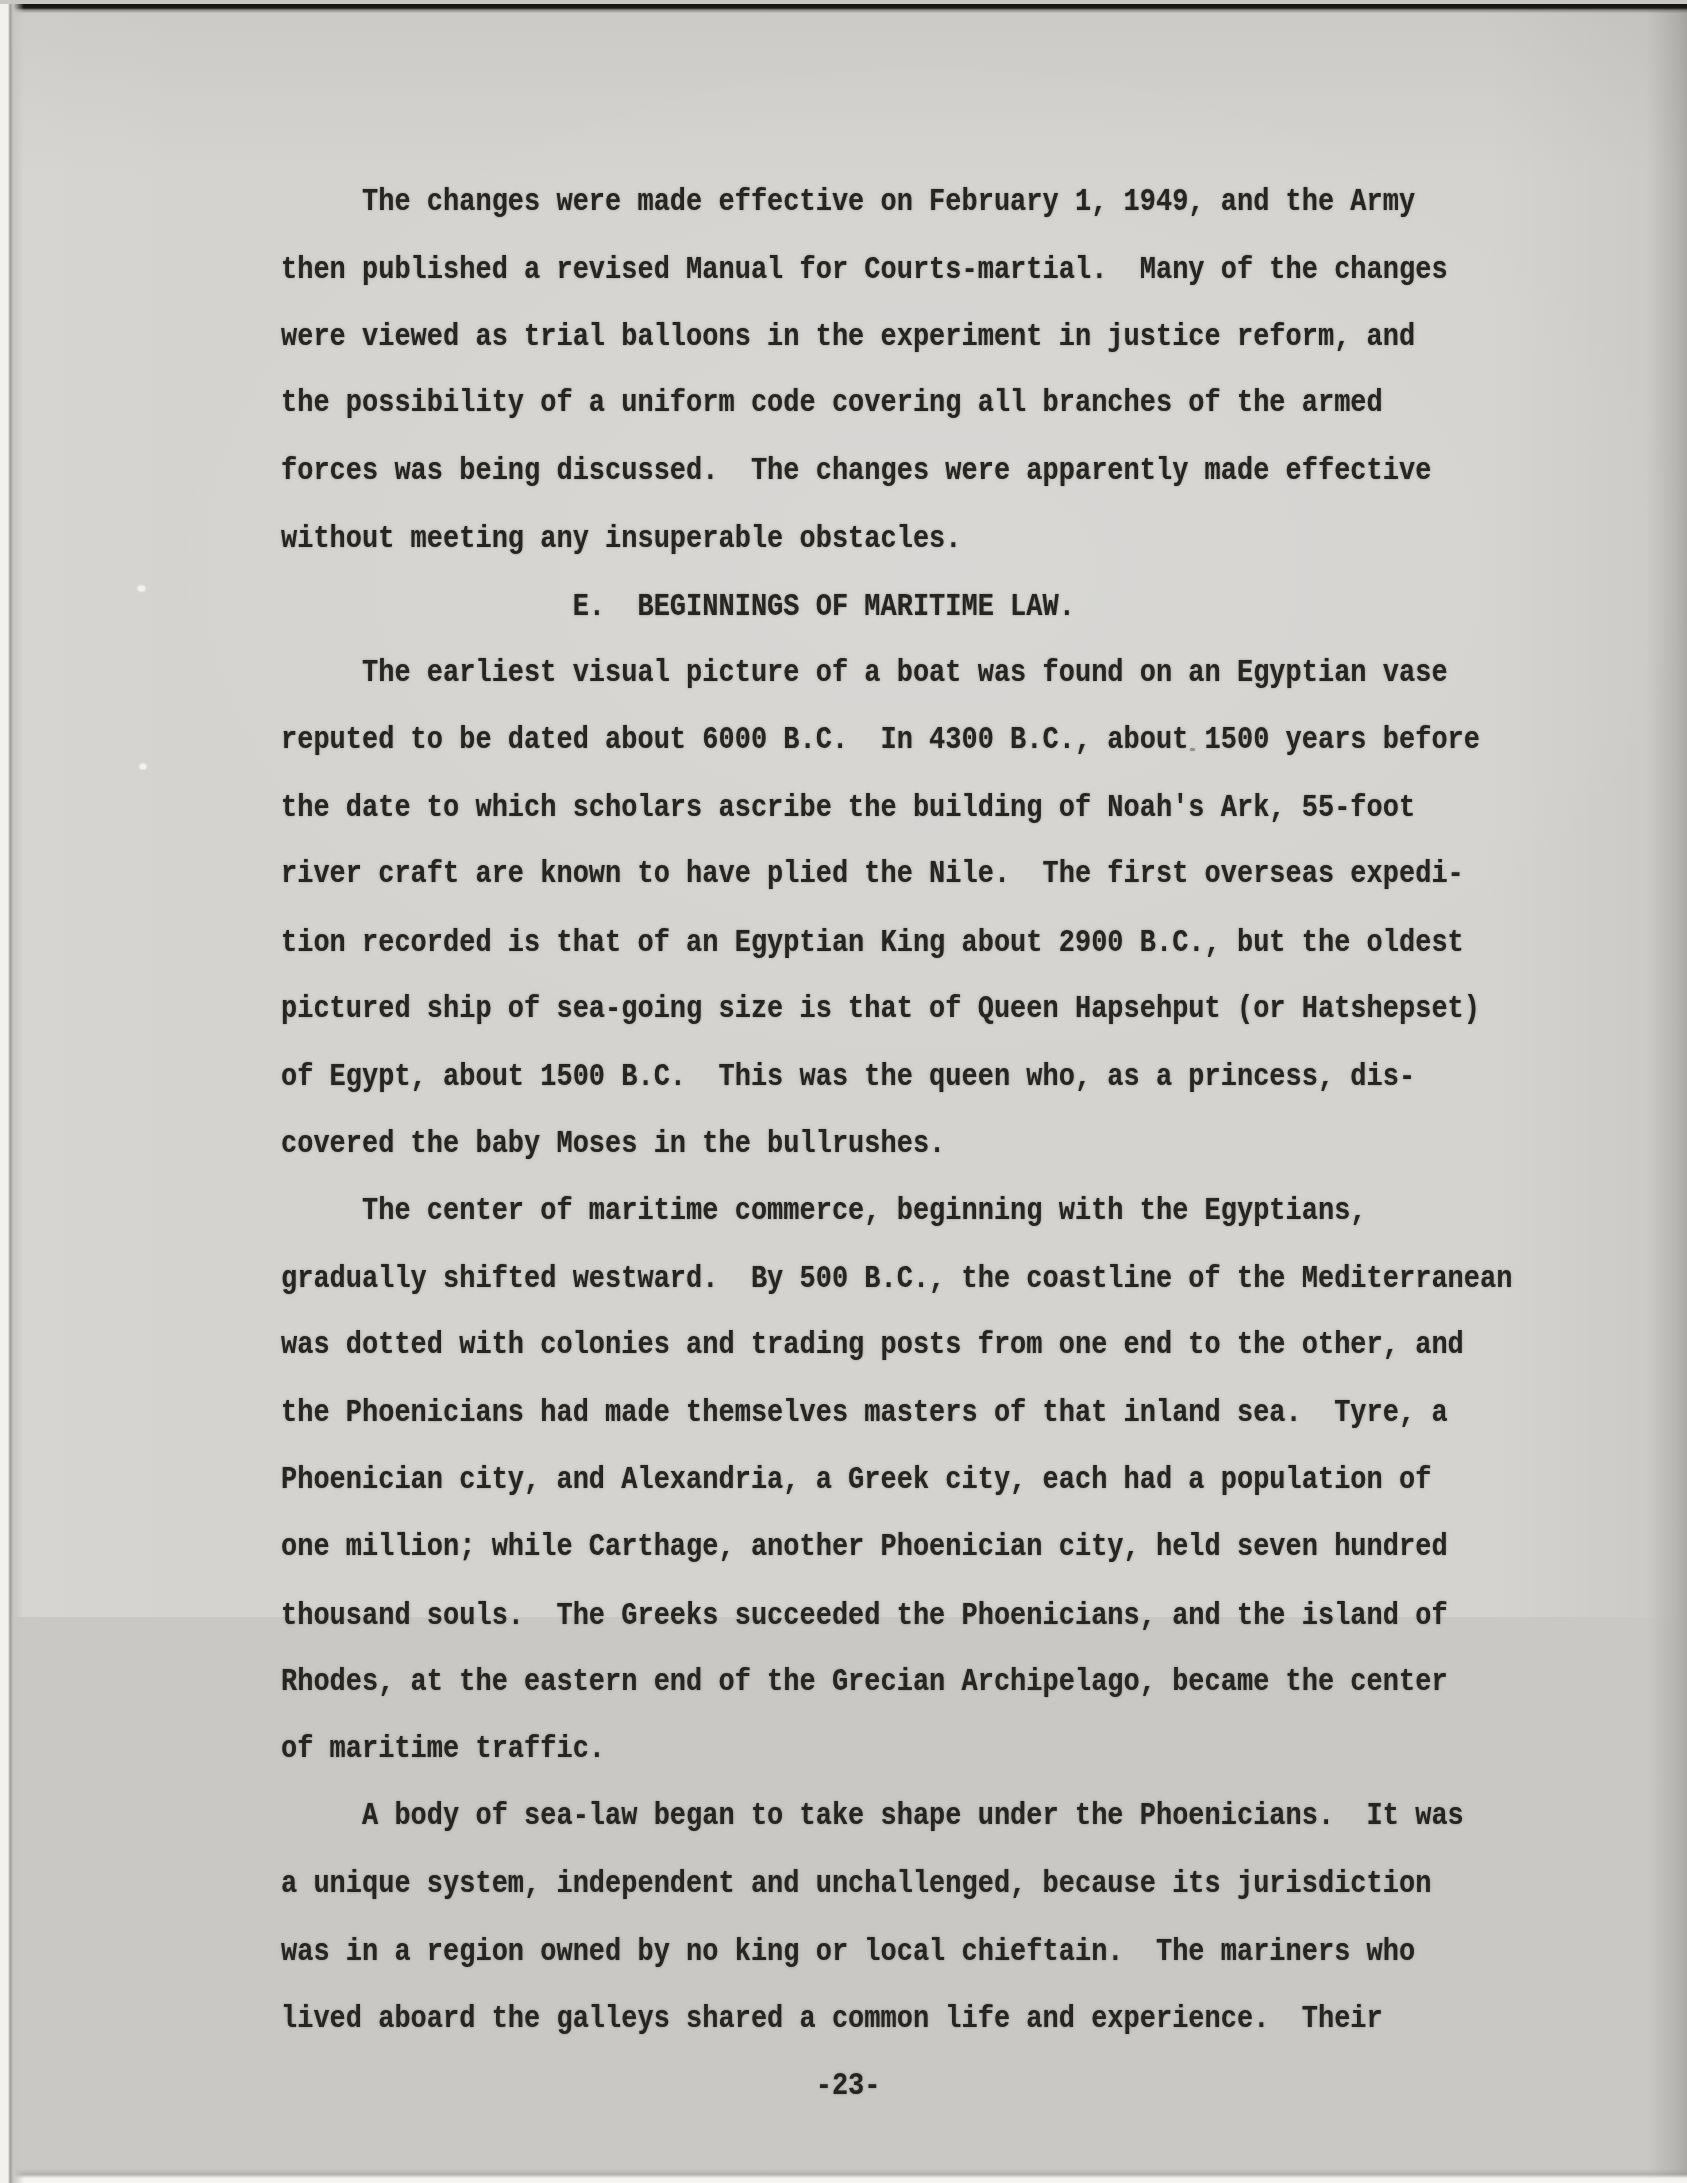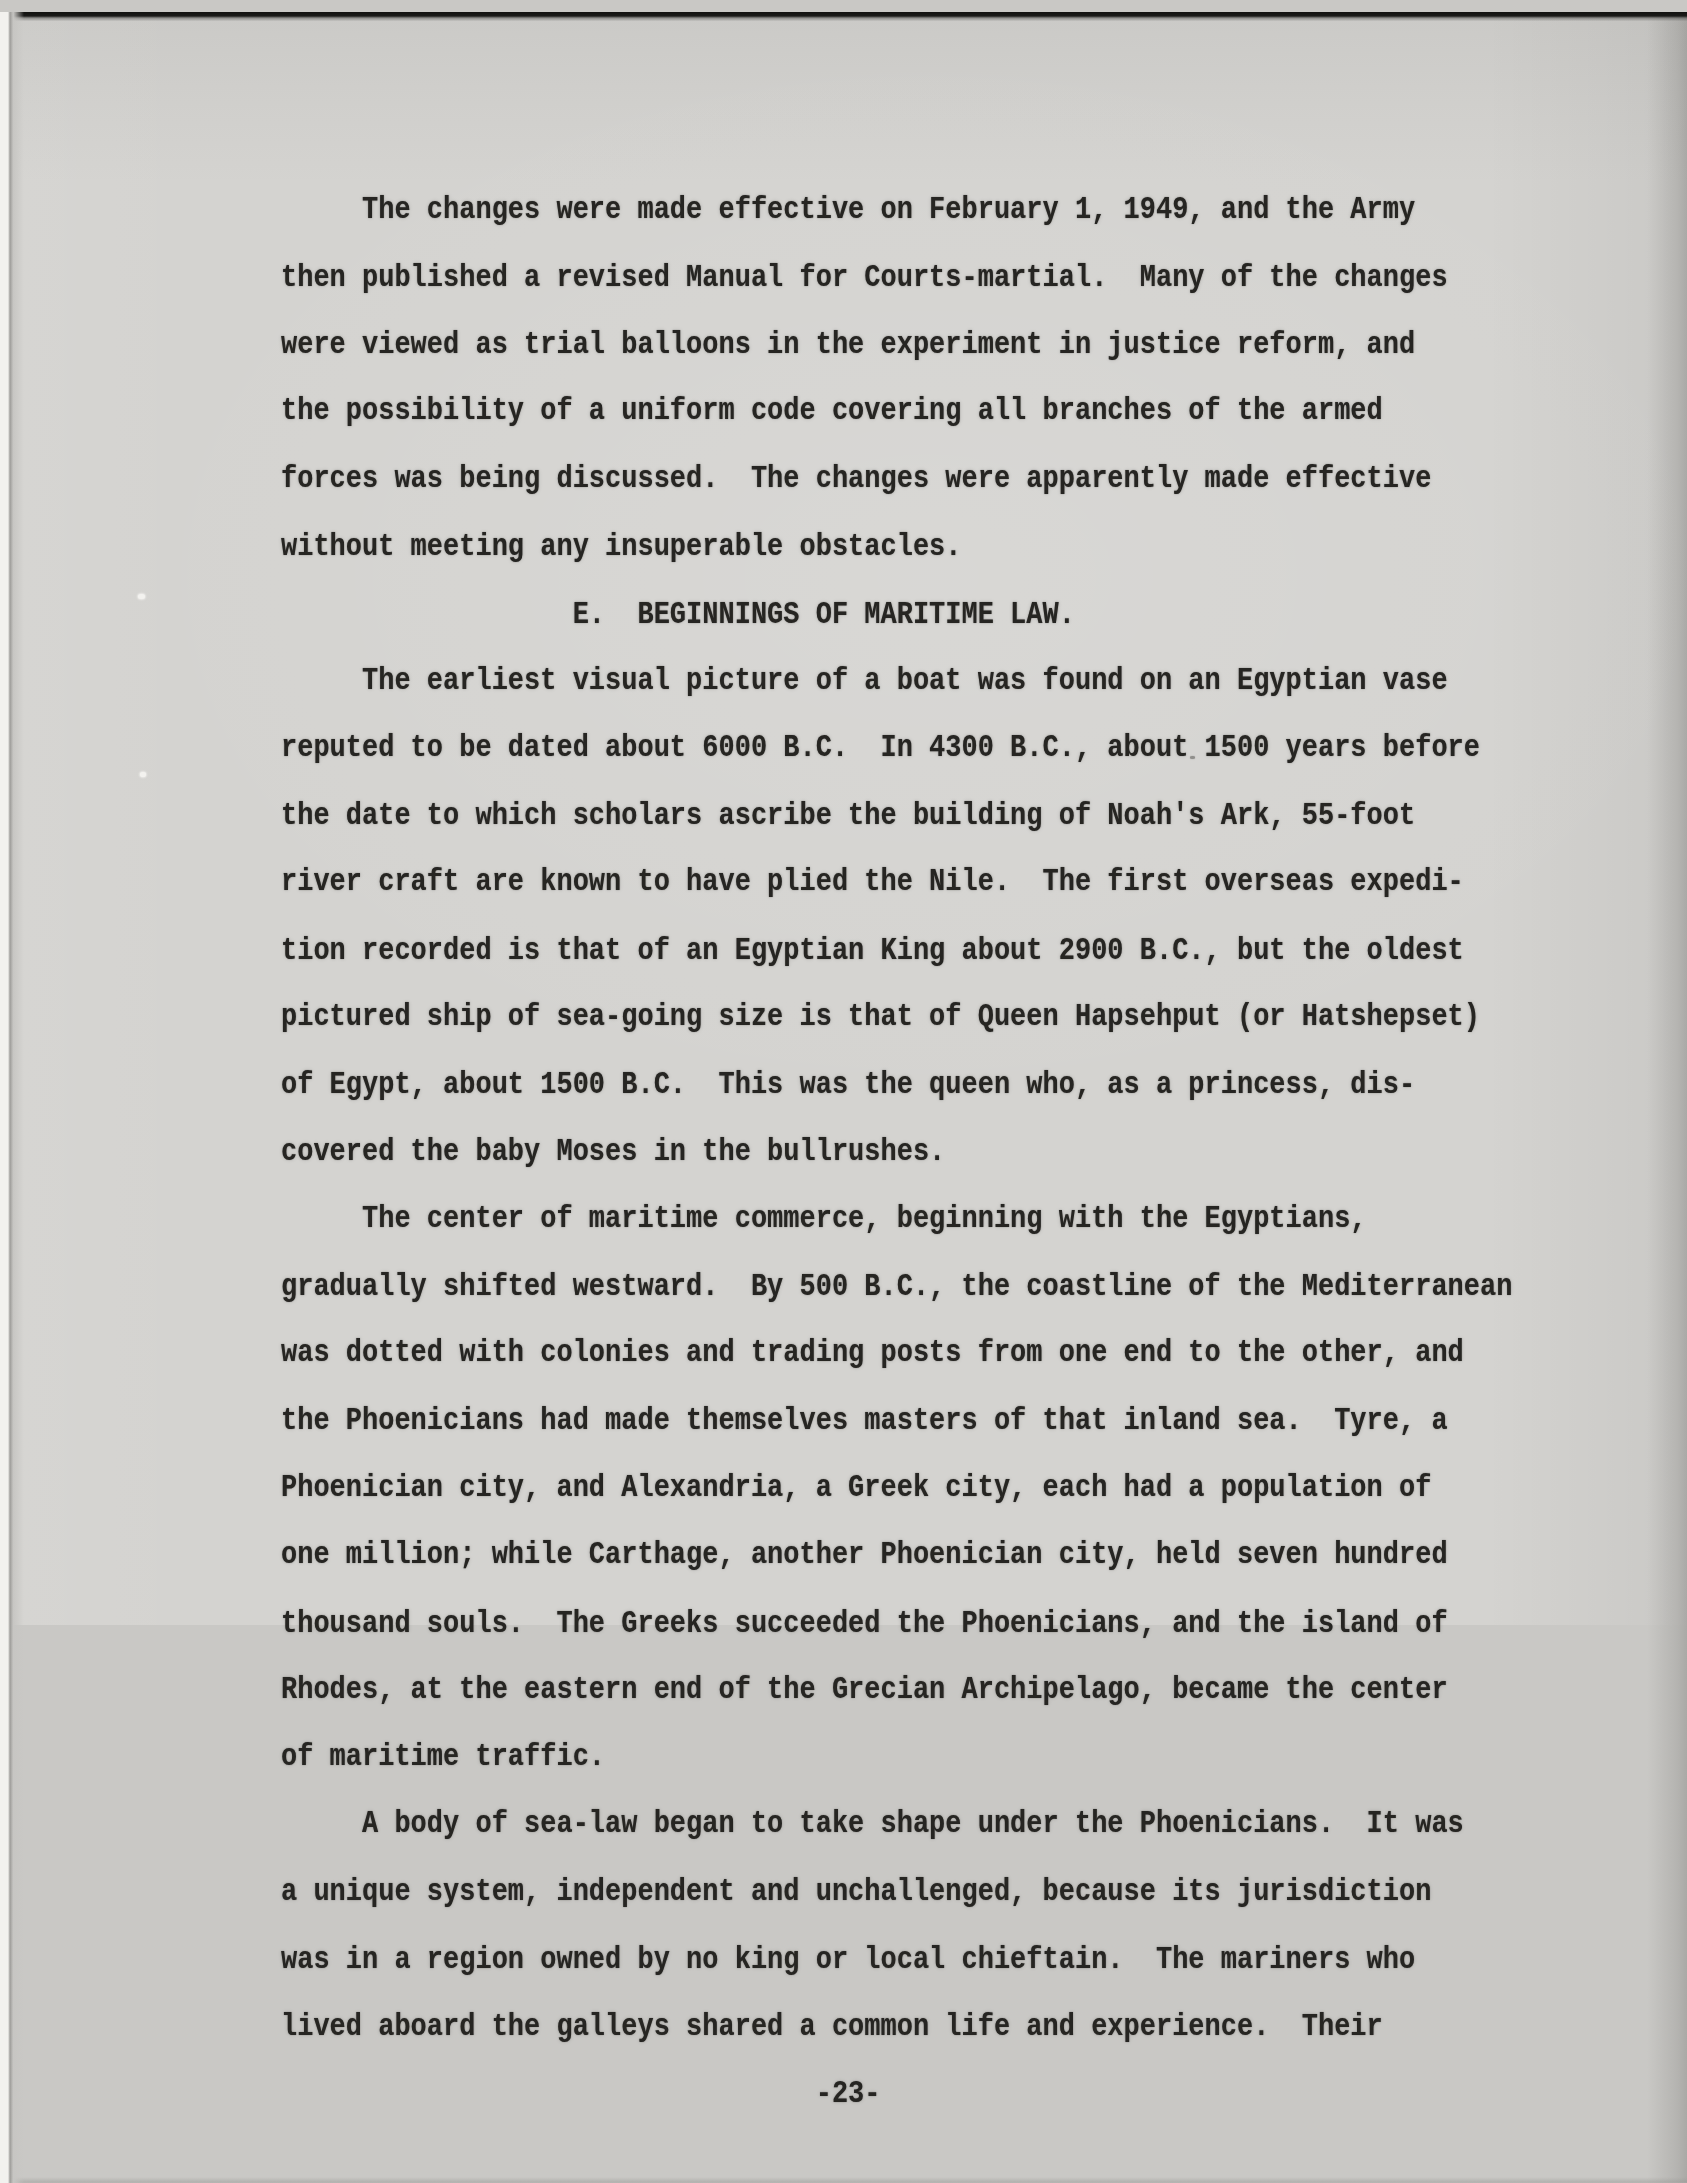--- a/index.html
+++ b/index.html
@@ -8,21 +8,21 @@
     --edge-white:#f2f1ee;
   }
   html,body{
     margin:0; padding:0;
     width:1687px; height:2183px;
     overflow:hidden;
     background:#c9c8c5;
     font-family:"Liberation Mono","DejaVu Sans Mono",monospace;
   }
   .scan{
-    position:absolute; left:0; top:12px;
+    position:absolute; left:0; top:4px;
     width:1687px; height:1613px;
     background:
       radial-gradient(ellipse 1191px 794px at 55% 35%, rgba(255,255,255,0.10), rgba(255,255,255,0) 70%),
       linear-gradient(180deg, rgba(120,120,118,0.10) 0px, rgba(120,120,118,0.04) 99px, rgba(120,120,118,0) 172px),
       linear-gradient(90deg, rgba(255,255,255,0.05) 0%, rgba(0,0,0,0) 12%, rgba(0,0,0,0) 88%, rgba(0,0,0,0.05) 100%),
       var(--paper);
   }
   
   .edge-top{
     position:absolute; left:0; top:0; width:1687px; height:9.3px;

